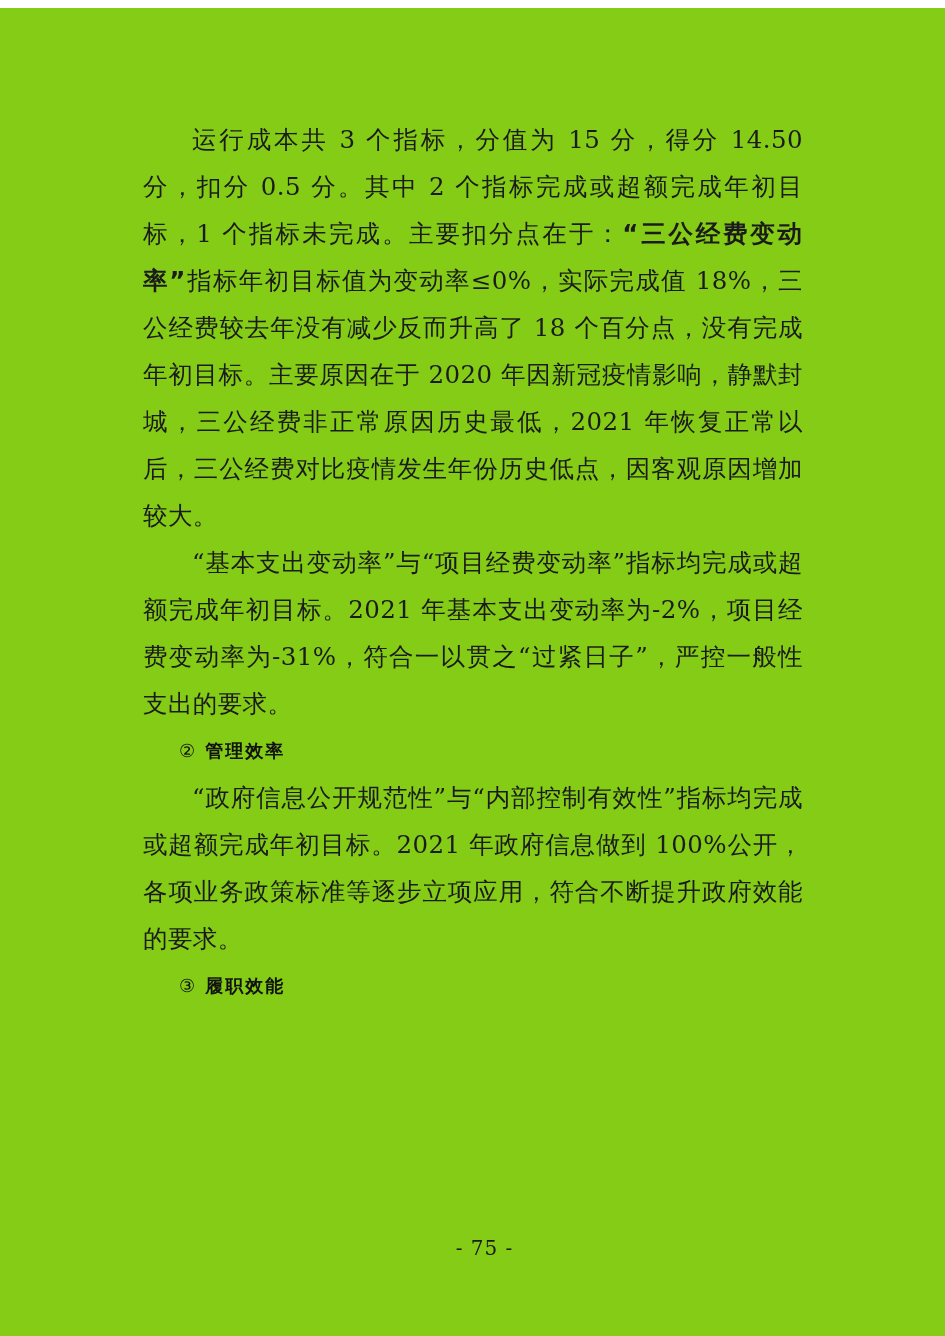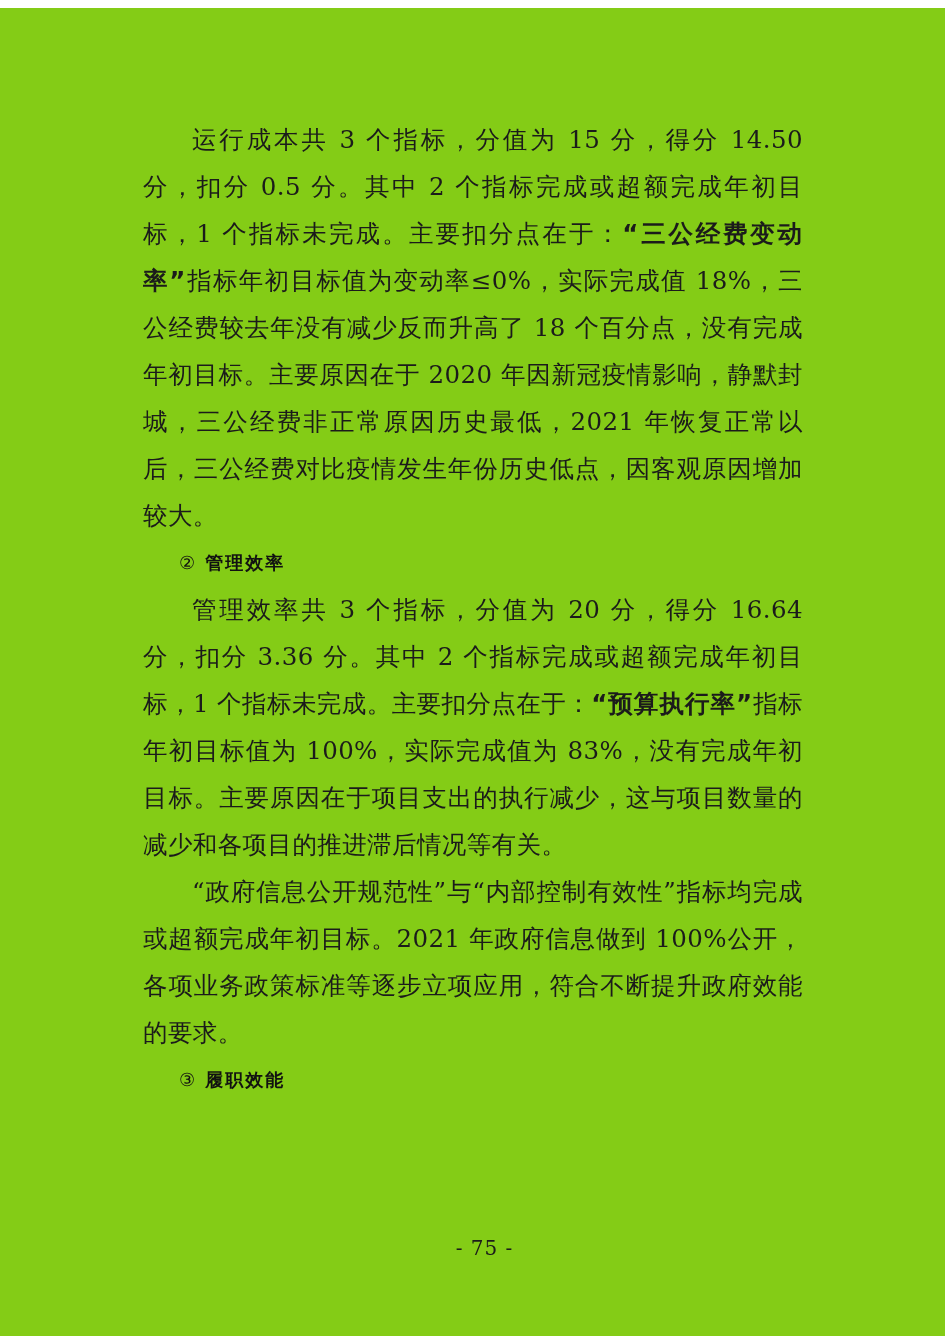--- a/index.html
+++ b/index.html
@@ -71,24 +71,24 @@
   }
 </style>
 </head>
 <body>
 
 <div class="page">
   <div class="content">
 
     <p class="para"><span>运行成本共 3 个指标，分值为 15 分，得分 14.50 分，扣分 0.5 分。其中 2 个指标完成或超额完成年初目标，1 个指标未完成。主要扣分点在于：</span><span class="emph">“三公经费变动率”</span><span>指标年初目标值为变动率≤0%，实际完成值 18%，三公经费较去年没有减少反而升高了 18 个百分点，没有完成年初目标。主要原因在于 2020 年因新冠疫情影响，静默封城，三公经费非正常原因历史最低，2021 年恢复正常以后，三公经费对比疫情发生年份历史低点，因客观原因增加较大。</span></p>
 
+    <p class="para"><span>“基本支出变动率”与“项目经费变动率”指标均完成或超额完成年初目标。2021 年基本支出变动率为-2%，项目经费变动率为-31%，符合一以贯之“过紧日子”，严控一般性支出的要求。</span></p>
 
     <p class="heading"><span class="num">②</span><span class="htxt">管理效率</span></p>
 
-    <p class="para"><span>管理效率共 3 个指标，分值为 20 分，得分 16.64 分，扣分 3.36 分。其中 2 个指标完成或超额完成年初目标，1 个指标未完成。主要扣分点在于：</span><span class="emph">“预算执行率”</span><span>指标年初目标值为 100%，实际完成值为 83%，没有完成年初目标。主要原因在于项目支出的执行减少，这与项目数量的减少和各项目的推进滞后情况等有关。</span></p>
 
     <p class="para"><span>“政府信息公开规范性”与“内部控制有效性”指标均完成或超额完成年初目标。2021 年政府信息做到 100%公开，各项业务政策标准等逐步立项应用，符合不断提升政府效能的要求。</span></p>
 
     <p class="heading"><span class="num">③</span><span class="htxt">履职效能</span></p>
 
   </div>
 
   <div class="footer">- 75 -</div>
 </div>
 

